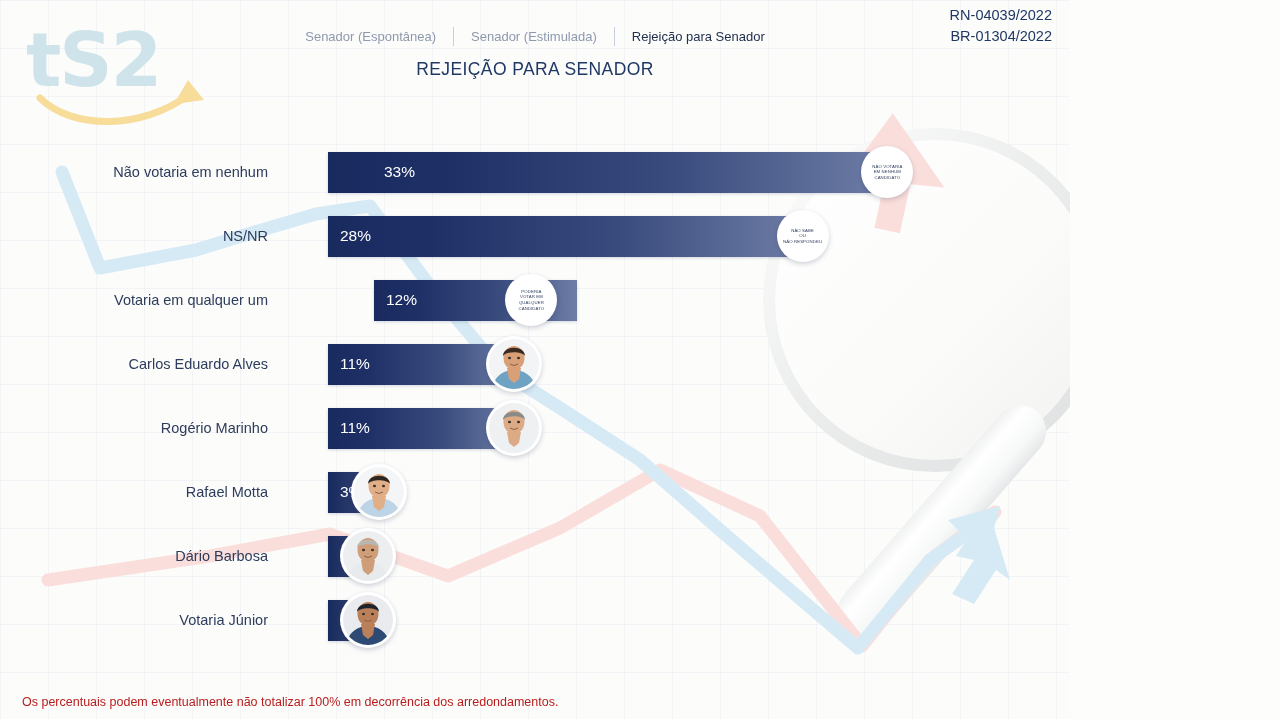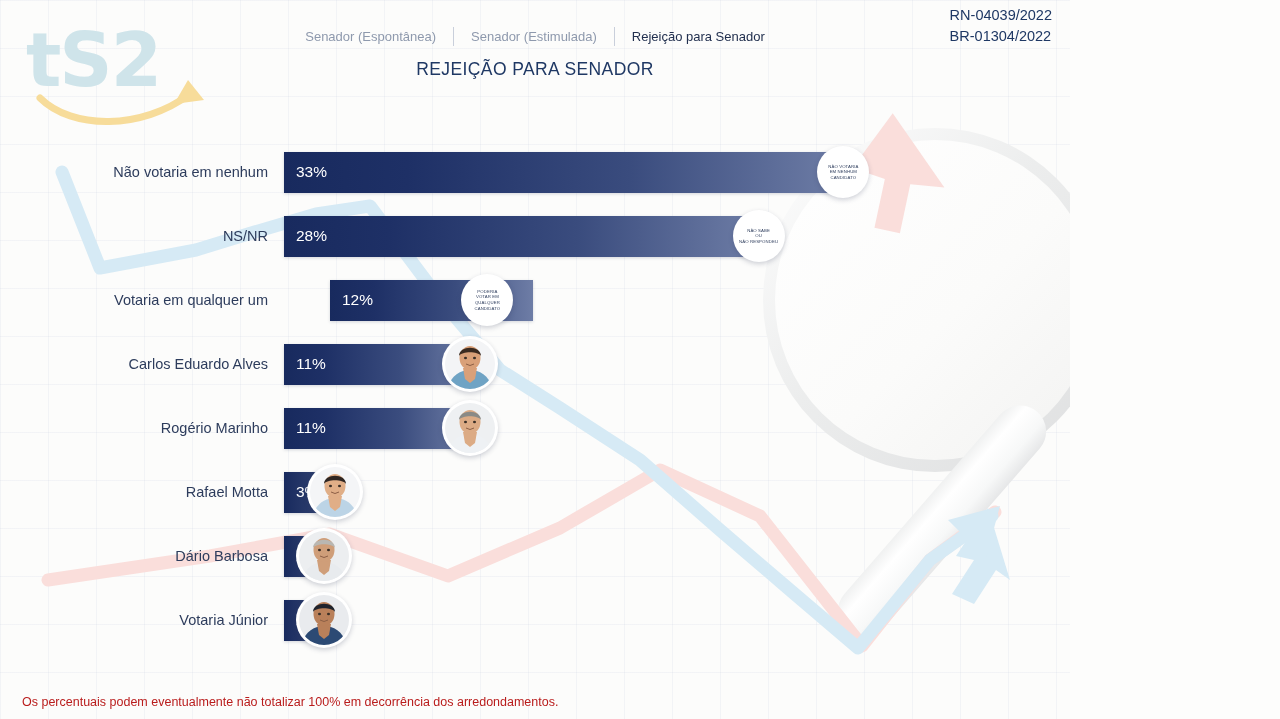--- a/index.html
+++ b/index.html
@@ -44,20 +44,21 @@
     font-weight: bold;
     font-size: 74px;
     fill: #cfe4ea;
     letter-spacing: -2px;
   }
 
   
   .codes {
     position: absolute;
     right: 18px; top: 5px;
+    text-align: right;
     color: #1f3864;
     font-size: 14.5px;
     line-height: 21px;
     font-family: "Liberation Sans", sans-serif;
   }
 
   
   .tabs {
     position: absolute;
     left: 0; right: 0; top: 27px;
@@ -91,20 +92,21 @@
 
   
   .chart {
     position: absolute;
     left: 0; top: 140px;
     width: 1280px;
   }
   .row {
     position: relative;
     height: 64px;
+    margin-left: 44px;
   }
   .row-label {
     position: absolute;
     right: 1012px;          
     top: 0;
     height: 64px;
     display: flex;
     align-items: center;
     justify-content: flex-end;
     white-space: nowrap;
@@ -245,21 +247,21 @@
     <div class="tab-sep"></div>
     <div class="tab active">Rejeição para Senador</div>
   </div>
 
   <div class="title">REJEIÇÃO PARA SENADOR</div>
 
   <div class="chart" id="chart">
       <div class="row">
         <div class="row-label">Não votaria em nenhum</div>
         <div class="bar-wrap" style="width: 619.35px; position: absolute;">
-          <div class="bar" style="width: 559.35px;">
+          <div class="bar" style="width: 559.35px; padding-left: 44px;">
             <span class="bar-value">33%</span>
           </div>
           <div class="endcap badge" style="left: 533.35px; top: 6px; position: absolute;">
             <div class="badge-text">
               <div>NÃO VOTARIA</div>
               <div>EM NENHUM</div>
               <div>CANDIDATO</div>
             </div>
           </div>
         </div>

